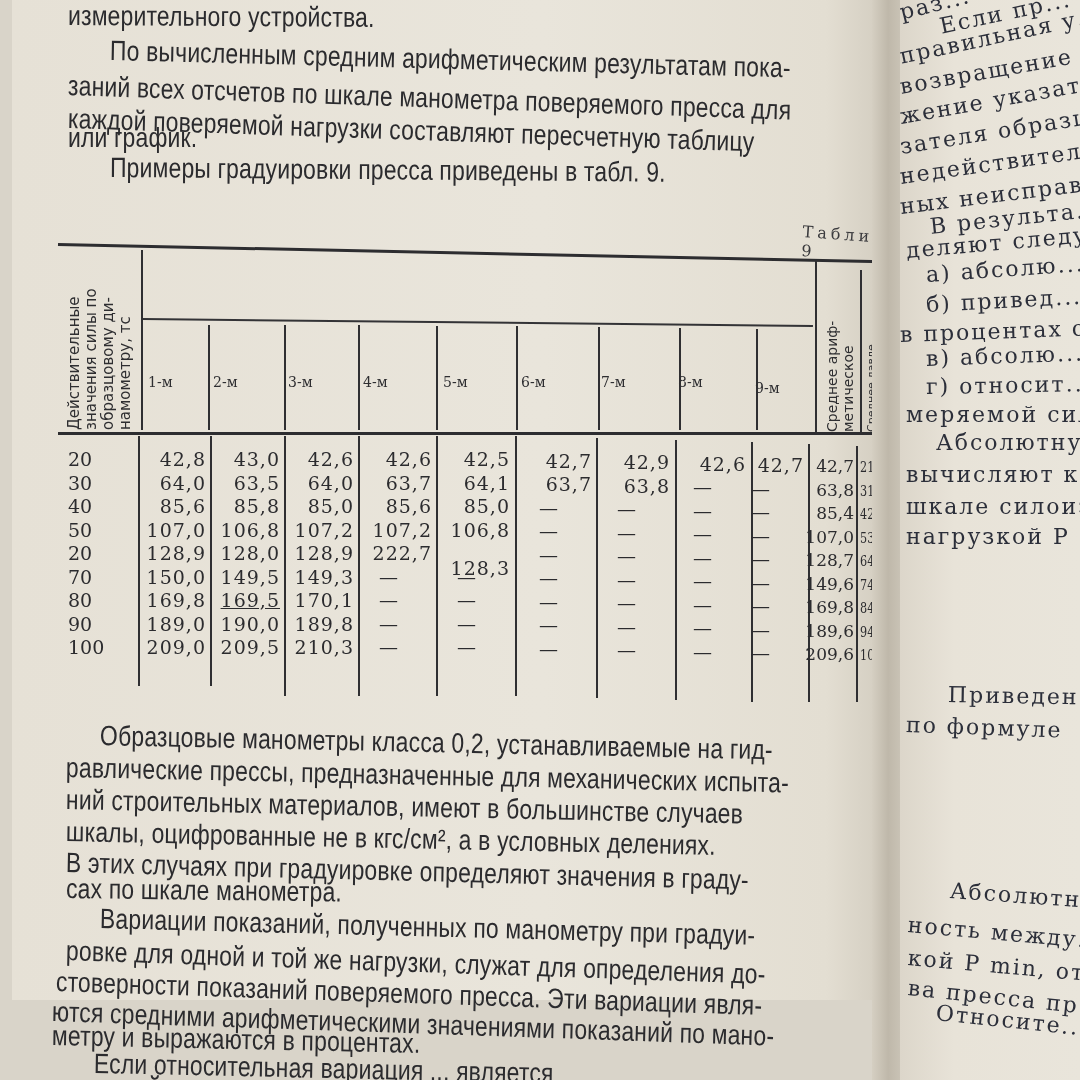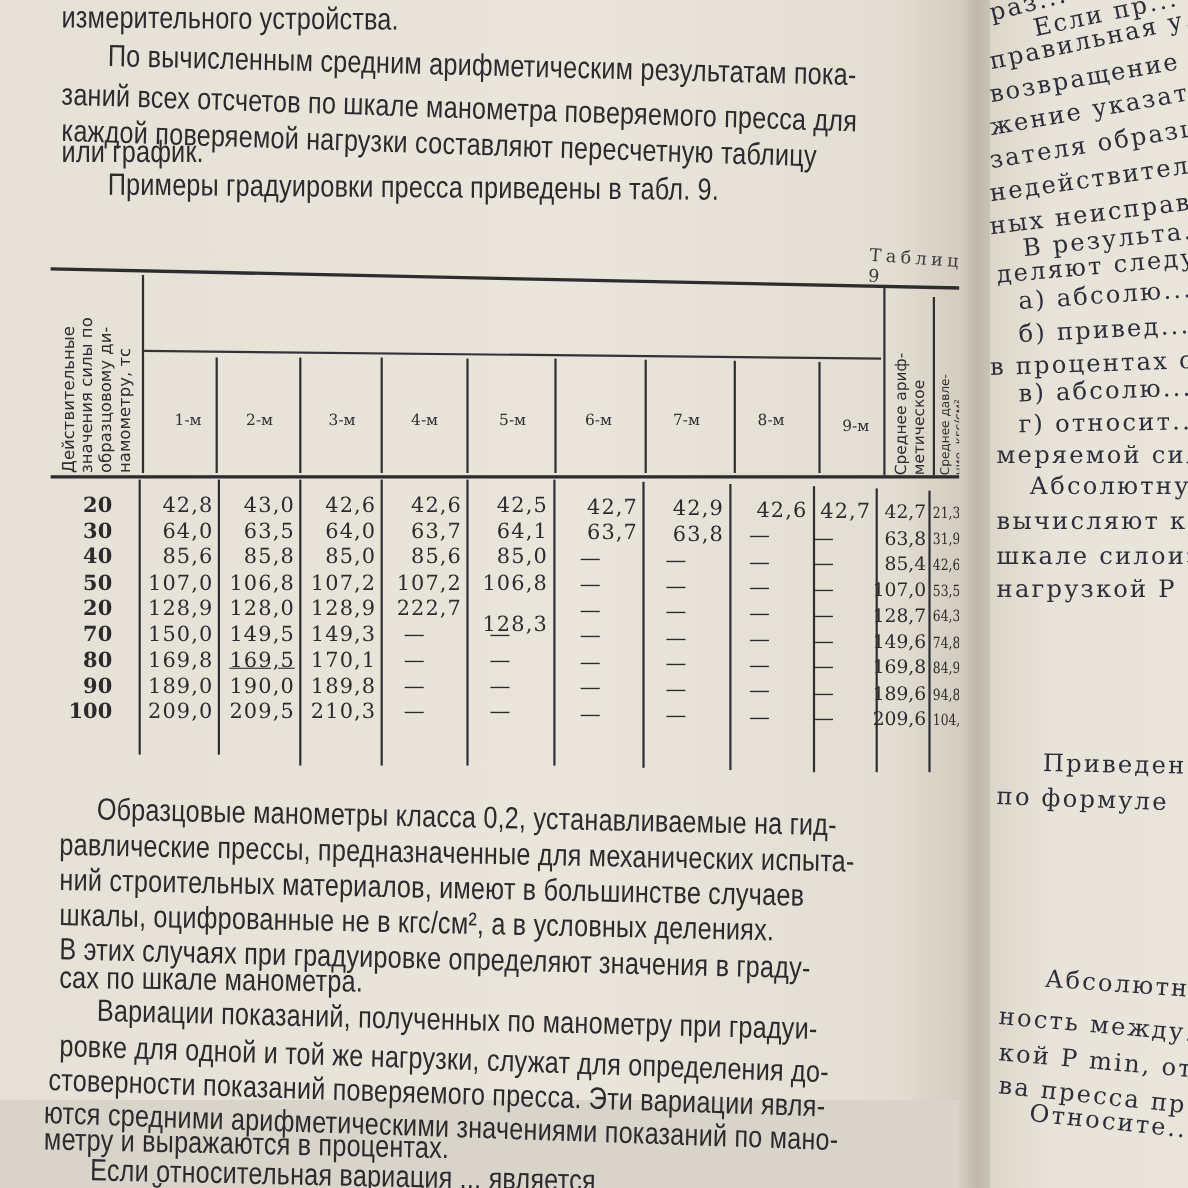--- a/index.html
+++ b/index.html
@@ -3,21 +3,21 @@
   <meta charset="utf-8">
   <style>
     html, body { margin: 0; padding: 0; }
     body {
       width: 1080px; height: 1080px; overflow: hidden; position: relative;
       background: #d9d4c9;
       font-family: "Liberation Serif", "DejaVu Serif", serif;
       color: #2a2a2c;
     }
     .page-left {
-      position: absolute; left: 0; top: 0; width: 885px; height: 1000px;
+      position: absolute; left: 12px; top: 0; width: 885px; height: 1000px;
       background: linear-gradient(90deg, #e6e1d6 0%, #e9e5db 60%, #e3ded2 92%, #cfc9bc 100%);
     }
     .gutter {
       position: absolute; left: 872px; top: 0; width: 36px; height: 1080px;
       background: linear-gradient(90deg, #d5cfc2 0%, #bfb8aa 45%, #cfc9bc 100%);
     }
     .page-right {
       position: absolute; left: 900px; top: 0; width: 180px; height: 1080px;
       background: linear-gradient(90deg, #dcd6ca 0%, #e8e3d8 30%, #e9e5db 100%);
       overflow: hidden;
@@ -42,28 +42,28 @@
       position: absolute; font-family: "DejaVu Sans", sans-serif; font-size: 15px;
       line-height: 17px; color: #2e2e31; transform: rotate(-90deg);
       transform-origin: left top; white-space: nowrap;
     }
     .head-main {
       position: absolute; font-family: "DejaVu Sans Mono", monospace; font-size: 15px;
       color: #2e2e31; white-space: nowrap; letter-spacing: 0.5px;
     }
     .colhead {
       position: absolute; font-family: "DejaVu Serif", serif; font-size: 14px;
-      color: #2e2e31; width: 70px; text-align: center;
+      color: #2e2e31; width: 70px; 
     }
     .cell {
       position: absolute; font-family: "DejaVu Serif", serif; font-size: 19px;
       text-align: right; white-space: nowrap; color: #2b2b2e; letter-spacing: 1px;
     }
     .cell.small { font-size: 14px; letter-spacing: 0; transform: scaleX(0.8); transform-origin: left; text-align: left; }
-    .load { position: absolute; font-family: "DejaVu Serif", serif; font-size: 19px; text-align: right; width: 46px; color: #2b2b2e; font-weight: bold; }
+    .load { position: absolute; font-family: "DejaVu Serif", serif; font-size: 19px; width: 46px; color: #2b2b2e; }
     .rtext {
       position: absolute; white-space: nowrap; font-family: "DejaVu Serif", serif;
       font-size: 22px; color: #2c2f3a; letter-spacing: 2px; transform-origin: left center;
     }
   </style>
 </head>
 <body>
 
 <div class="page-left">
 

